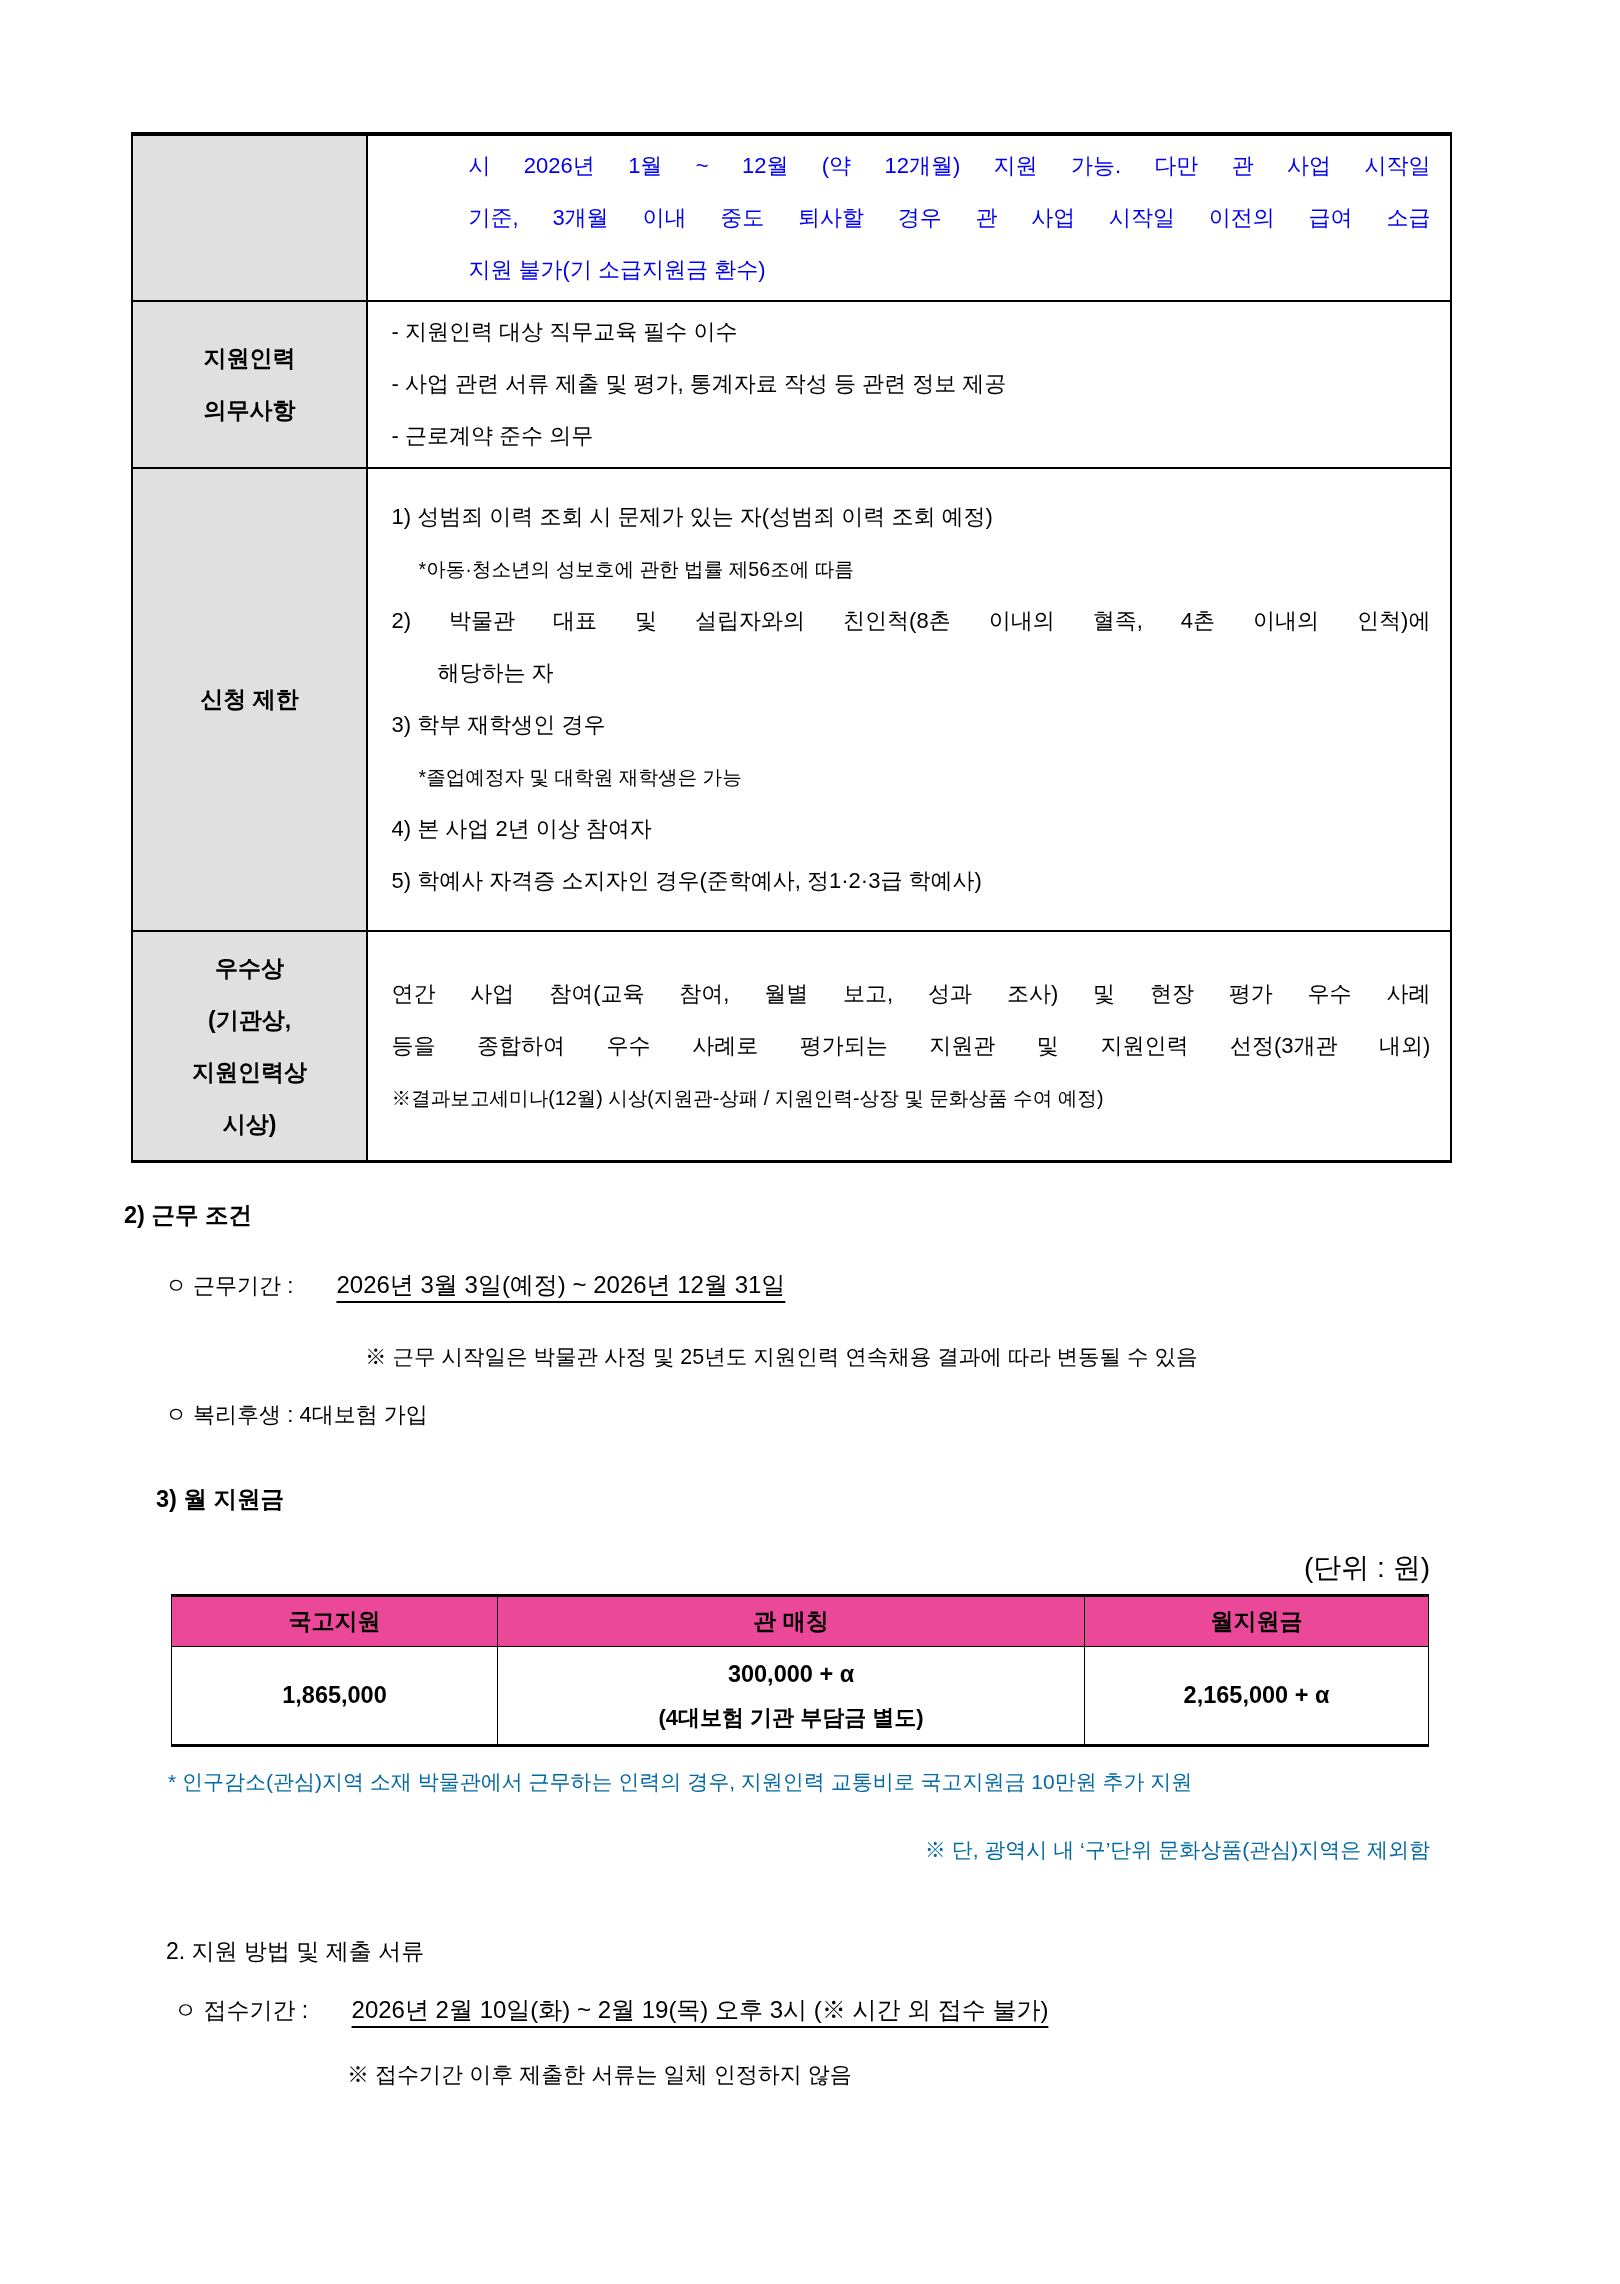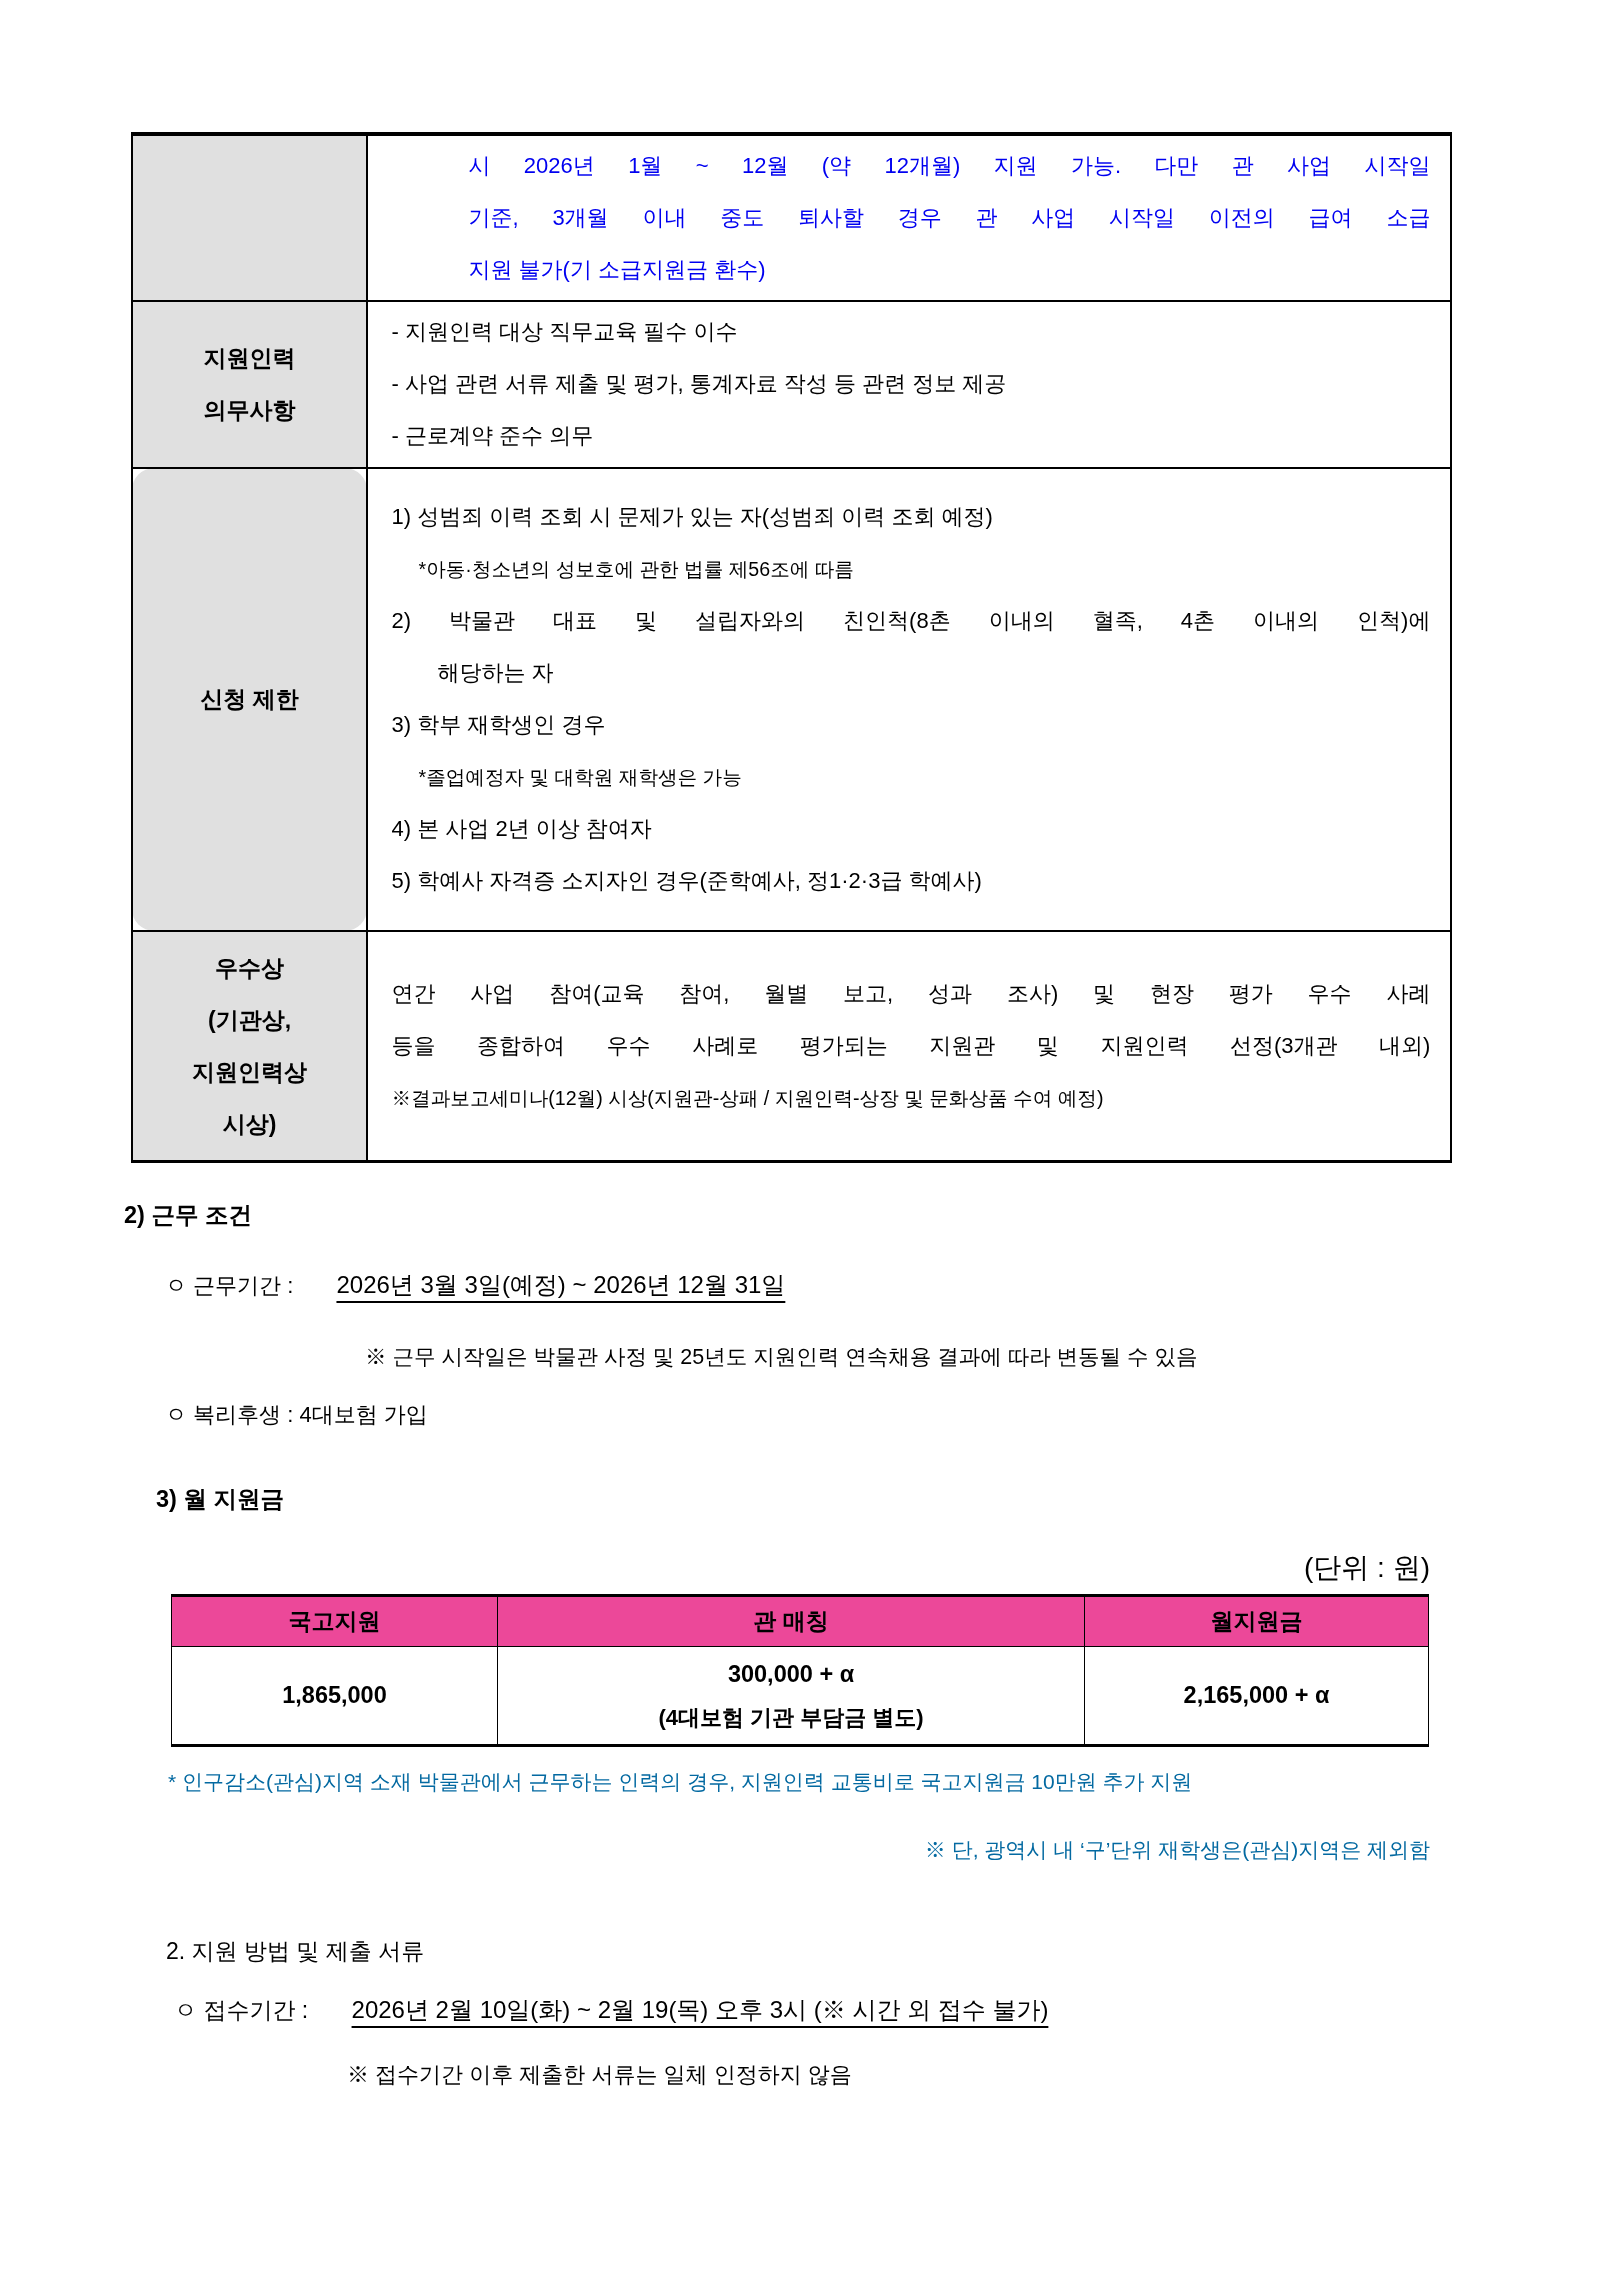--- a/index.html
+++ b/index.html
@@ -41,21 +41,21 @@
     font-size: 23px;
     line-height: 52px;
   }
   .t1 td.content {
     font-size: 22px;
     line-height: 52px;
     padding: 3.9px 19.6px 3.9px 23.5px;
   }
   .t1 tr.r1 td { height: 155px; }
   .t1 tr.r2 td { height: 157px; }
-  .t1 tr.r3 td { height: 454px; border-radius: 22px; }
+  .t1 tr.r3 td { height: 454px; }
   .t1 tr.r4 td { height: 220px; }
 
   .blue-cell { color: #0000f0; }
   .blue-cell .line { padding-left: 77px; }
 
   .just {
     text-align: justify;
     text-align-last: justify;
   }
   .sub-line {            
@@ -218,21 +218,21 @@
           <div>300,000 + α</div>
           <div class="second">(4대보험 기관 부담금 별도)</div>
         </td>
         <td>2,165,000 + α</td>
       </tr>
     </tbody>
   </table>
 
   <div class="abs blue-note" style="left:168px; top:1768px;">* 인구감소(관심)지역 소재 박물관에서 근무하는 인력의 경우, 지원인력 교통비로 국고지원금 10만원 추가 지원</div>
 
-  <div class="abs blue-note align-right" style="left:131px; top:1836px; width:1299px;">※ 단, 광역시 내 ‘구’단위 재학생은(관심)지역은 제외함</div>
+  <div class="abs blue-note align-right" style="left:131px; top:1836px; width:1299px;">※ 단, 광역시 내 ‘구’단위 문화상품(관심)지역은 제외함</div>
 
   <div class="abs body-line" style="left:166px; top:1936px; font-size:23px;">2. 지원 방법 및 제출 서류</div>
 
   <div class="abs body-line" style="left:174px; top:1994px; font-size:23px;">
     <span class="bullet-label" style="font-size:23px;">ㅇ 접수기간 : </span><span class="strong-underline">2026년 2월 10일(화) ~ 2월 19(목) 오후 3시 (※ 시간 외 접수 불가)</span>
   </div>
 
   <div class="abs body-line" style="left:347px; top:2060px;">※ 접수기간 이후 제출한 서류는 일체 인정하지 않음</div>
 
 </div>

